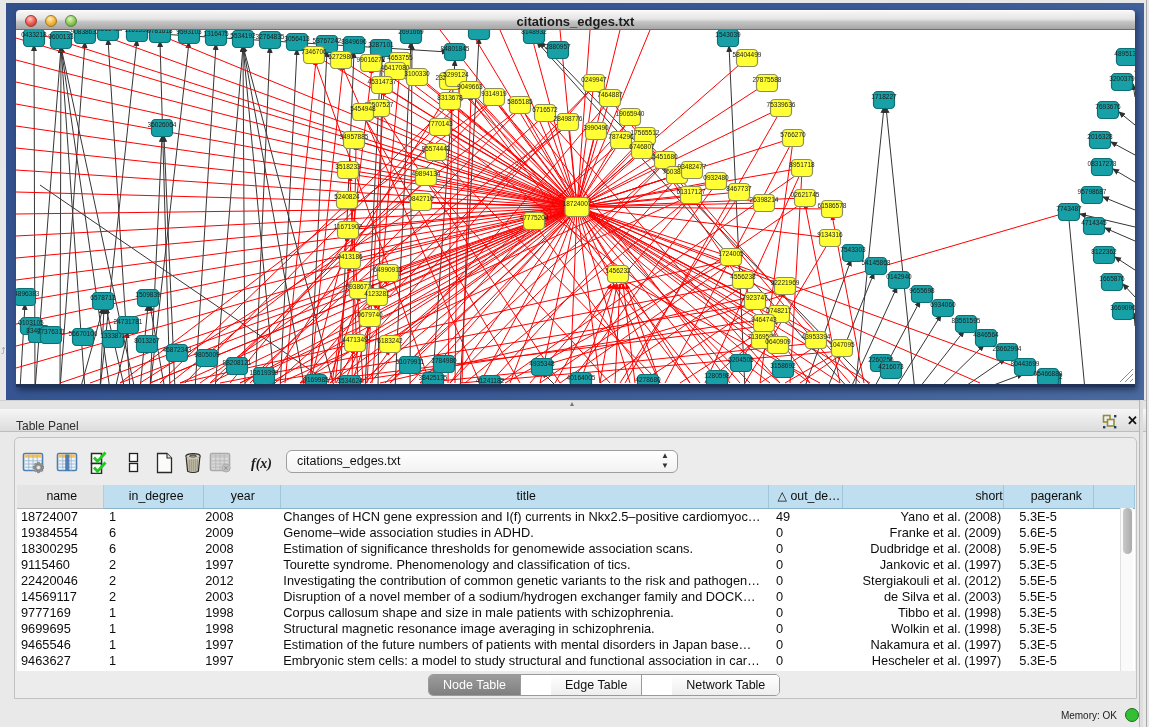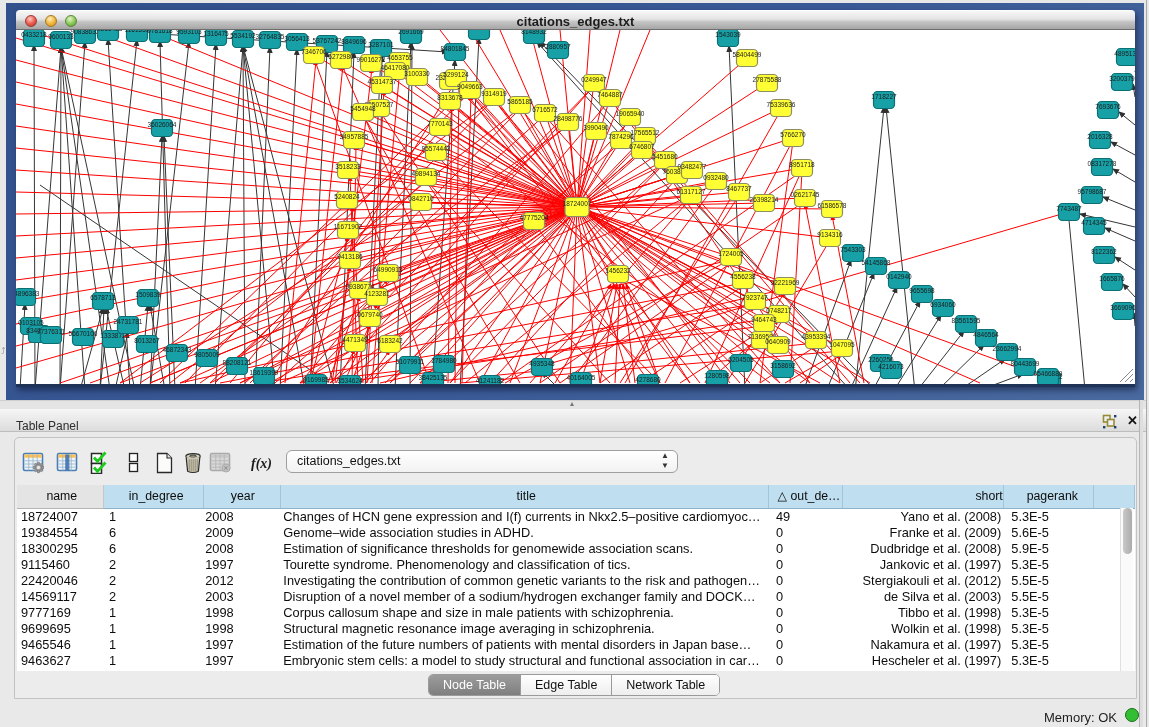--- a/index.html
+++ b/index.html
@@ -43,32 +43,32 @@
 th { height:23px; background:#bfdff0; font-weight:normal; font-size:12.3px;
   border-right:1px solid #9fc6da; border-bottom:1px solid #8ab2c8; padding:0; }
 th.g { background:#e4e4e4; border-right:1px solid #c6c6c6; border-bottom:1px solid #b5b5b5;text-align:center; }
 td { height:16px; padding:0 2px; white-space:nowrap; overflow:hidden; }
 .c1 { width:86px; padding-left:4px; }
 .c2 { width:100px; padding-left:6px; }
 .c3 { width:77px; padding-left:2px; }
 .c4 { width:488px; padding-left:3px;margin-top:48px; }
 .c5 { width:73px; padding-left:7px; }
 .c6 { width:161px; text-align:right; }
-.c7 { width:90px; padding-left:8px; }
+.c7 { width:90px; padding-left:16px; }
 .c8 { width:41px; }
 #vscroll { position:absolute; right:3px; top:70px; width:13px; height:163px; background:#fafafa; border-left:1px solid #e0e0e0; }
 #vthumb { position:absolute; left:2px; top:0px; width:9px; height:46px; background:linear-gradient(90deg,#c9c9c9,#ababab); border-radius:5px; }
 #tabs { position:absolute; left:428px; top:274px; height:22px; display:flex;
   border:1px solid #9a9a9a; border-radius:5px; overflow:hidden;
-  background:#ffffff; font-size:12.5px; }
+  background:#ffffff; font-size:12.5px;gap:30px; }
 #tabs div { padding:3px 14px 0 14px; border-right:1px solid #9a9a9a; color:#111;
   background:linear-gradient(#ffffff,#eeeeee); }
 #tabs div:last-child { border-right:none; }
 #tabs div.on { background:linear-gradient(#9c9c9c,#7f7f7f); color:#fff; }
-#memok { position:absolute; right:32px; top:310px; font-size:13px; color:#1d1d1d; }
+#memok { position:absolute; right:32px; top:310px; font-size:10px; color:#1d1d1d; }
 #memdot { position:absolute; right:10px; top:308px; width:14px; height:14px;
   border-radius:50%; background:#33bf33; border:1.5px solid #1c6e1c; }
 #rstrip { position:absolute; right:0px; top:0px; width:3px; height:727px; background:#e8e8e8; border-left:1px solid #a8a8a8; }
 #rgut { position:absolute; right:6px; top:400px; width:4px; height:327px; background:#dedede; border-left:1px solid #b5b5b5; }
 </style></head>
 <body>
 <div id="app">
  <div id="desk">
   <div id="deskblue"></div>
   <div id="lcurl">⤴</div>

